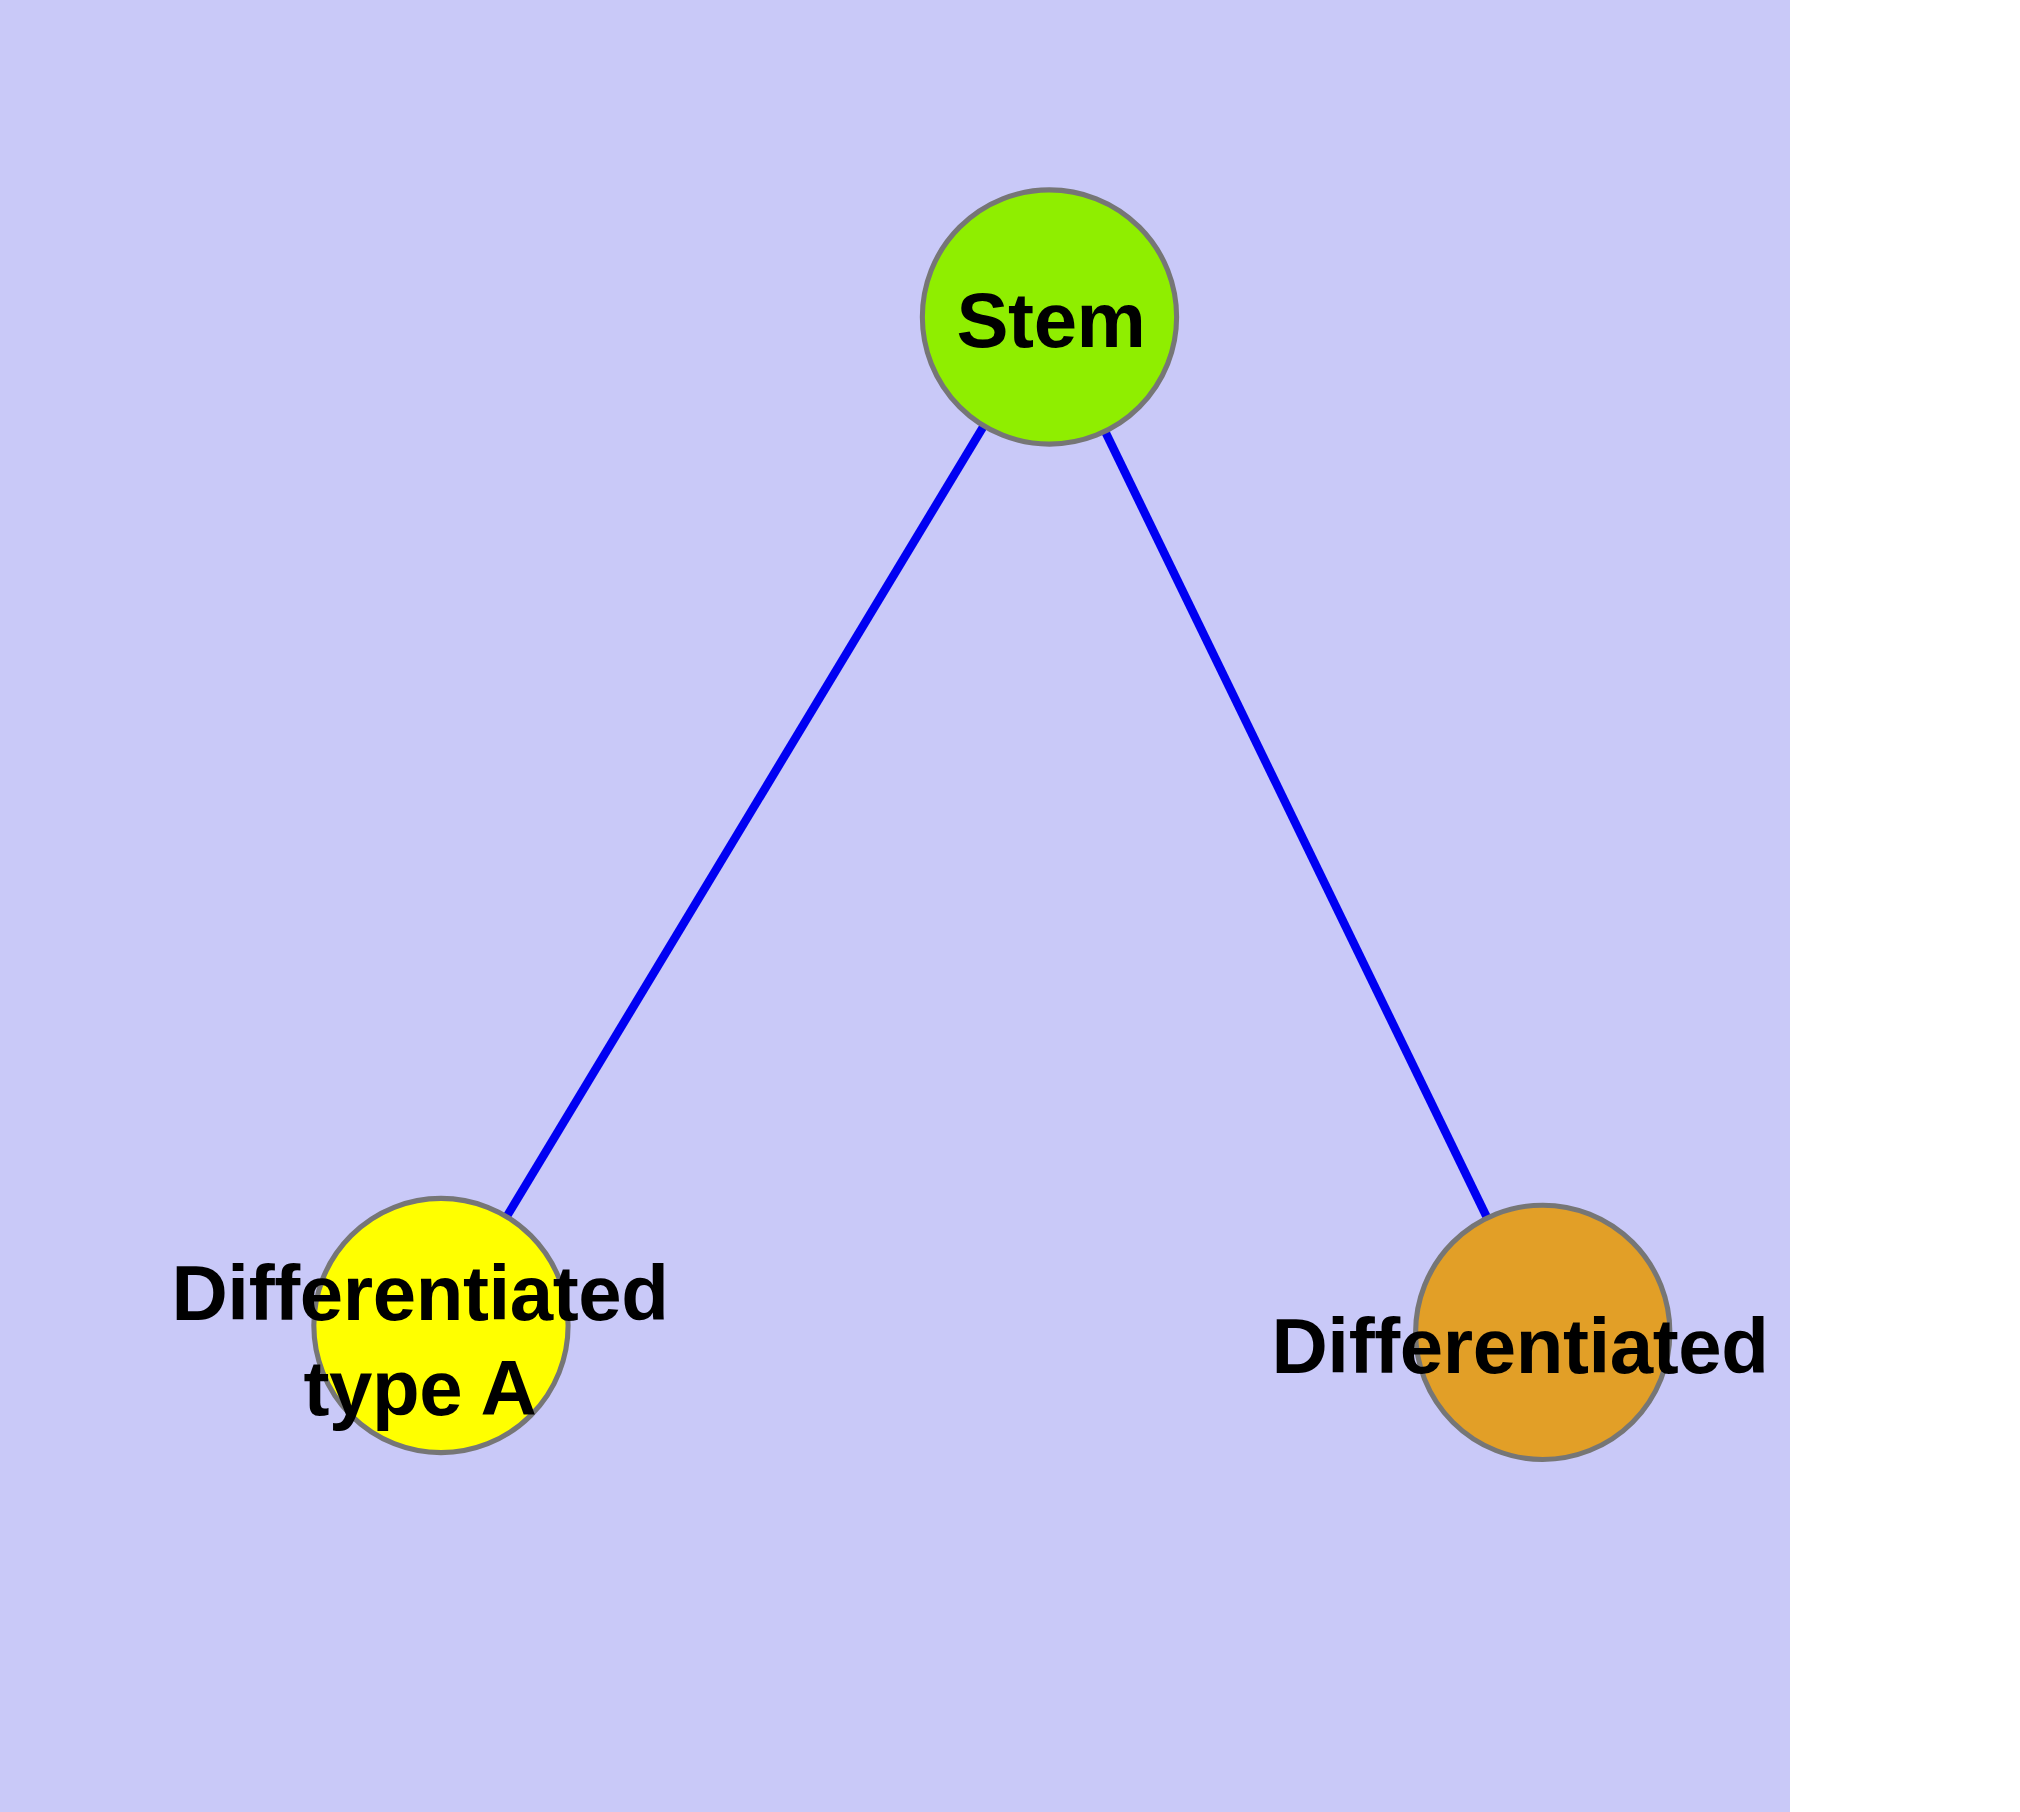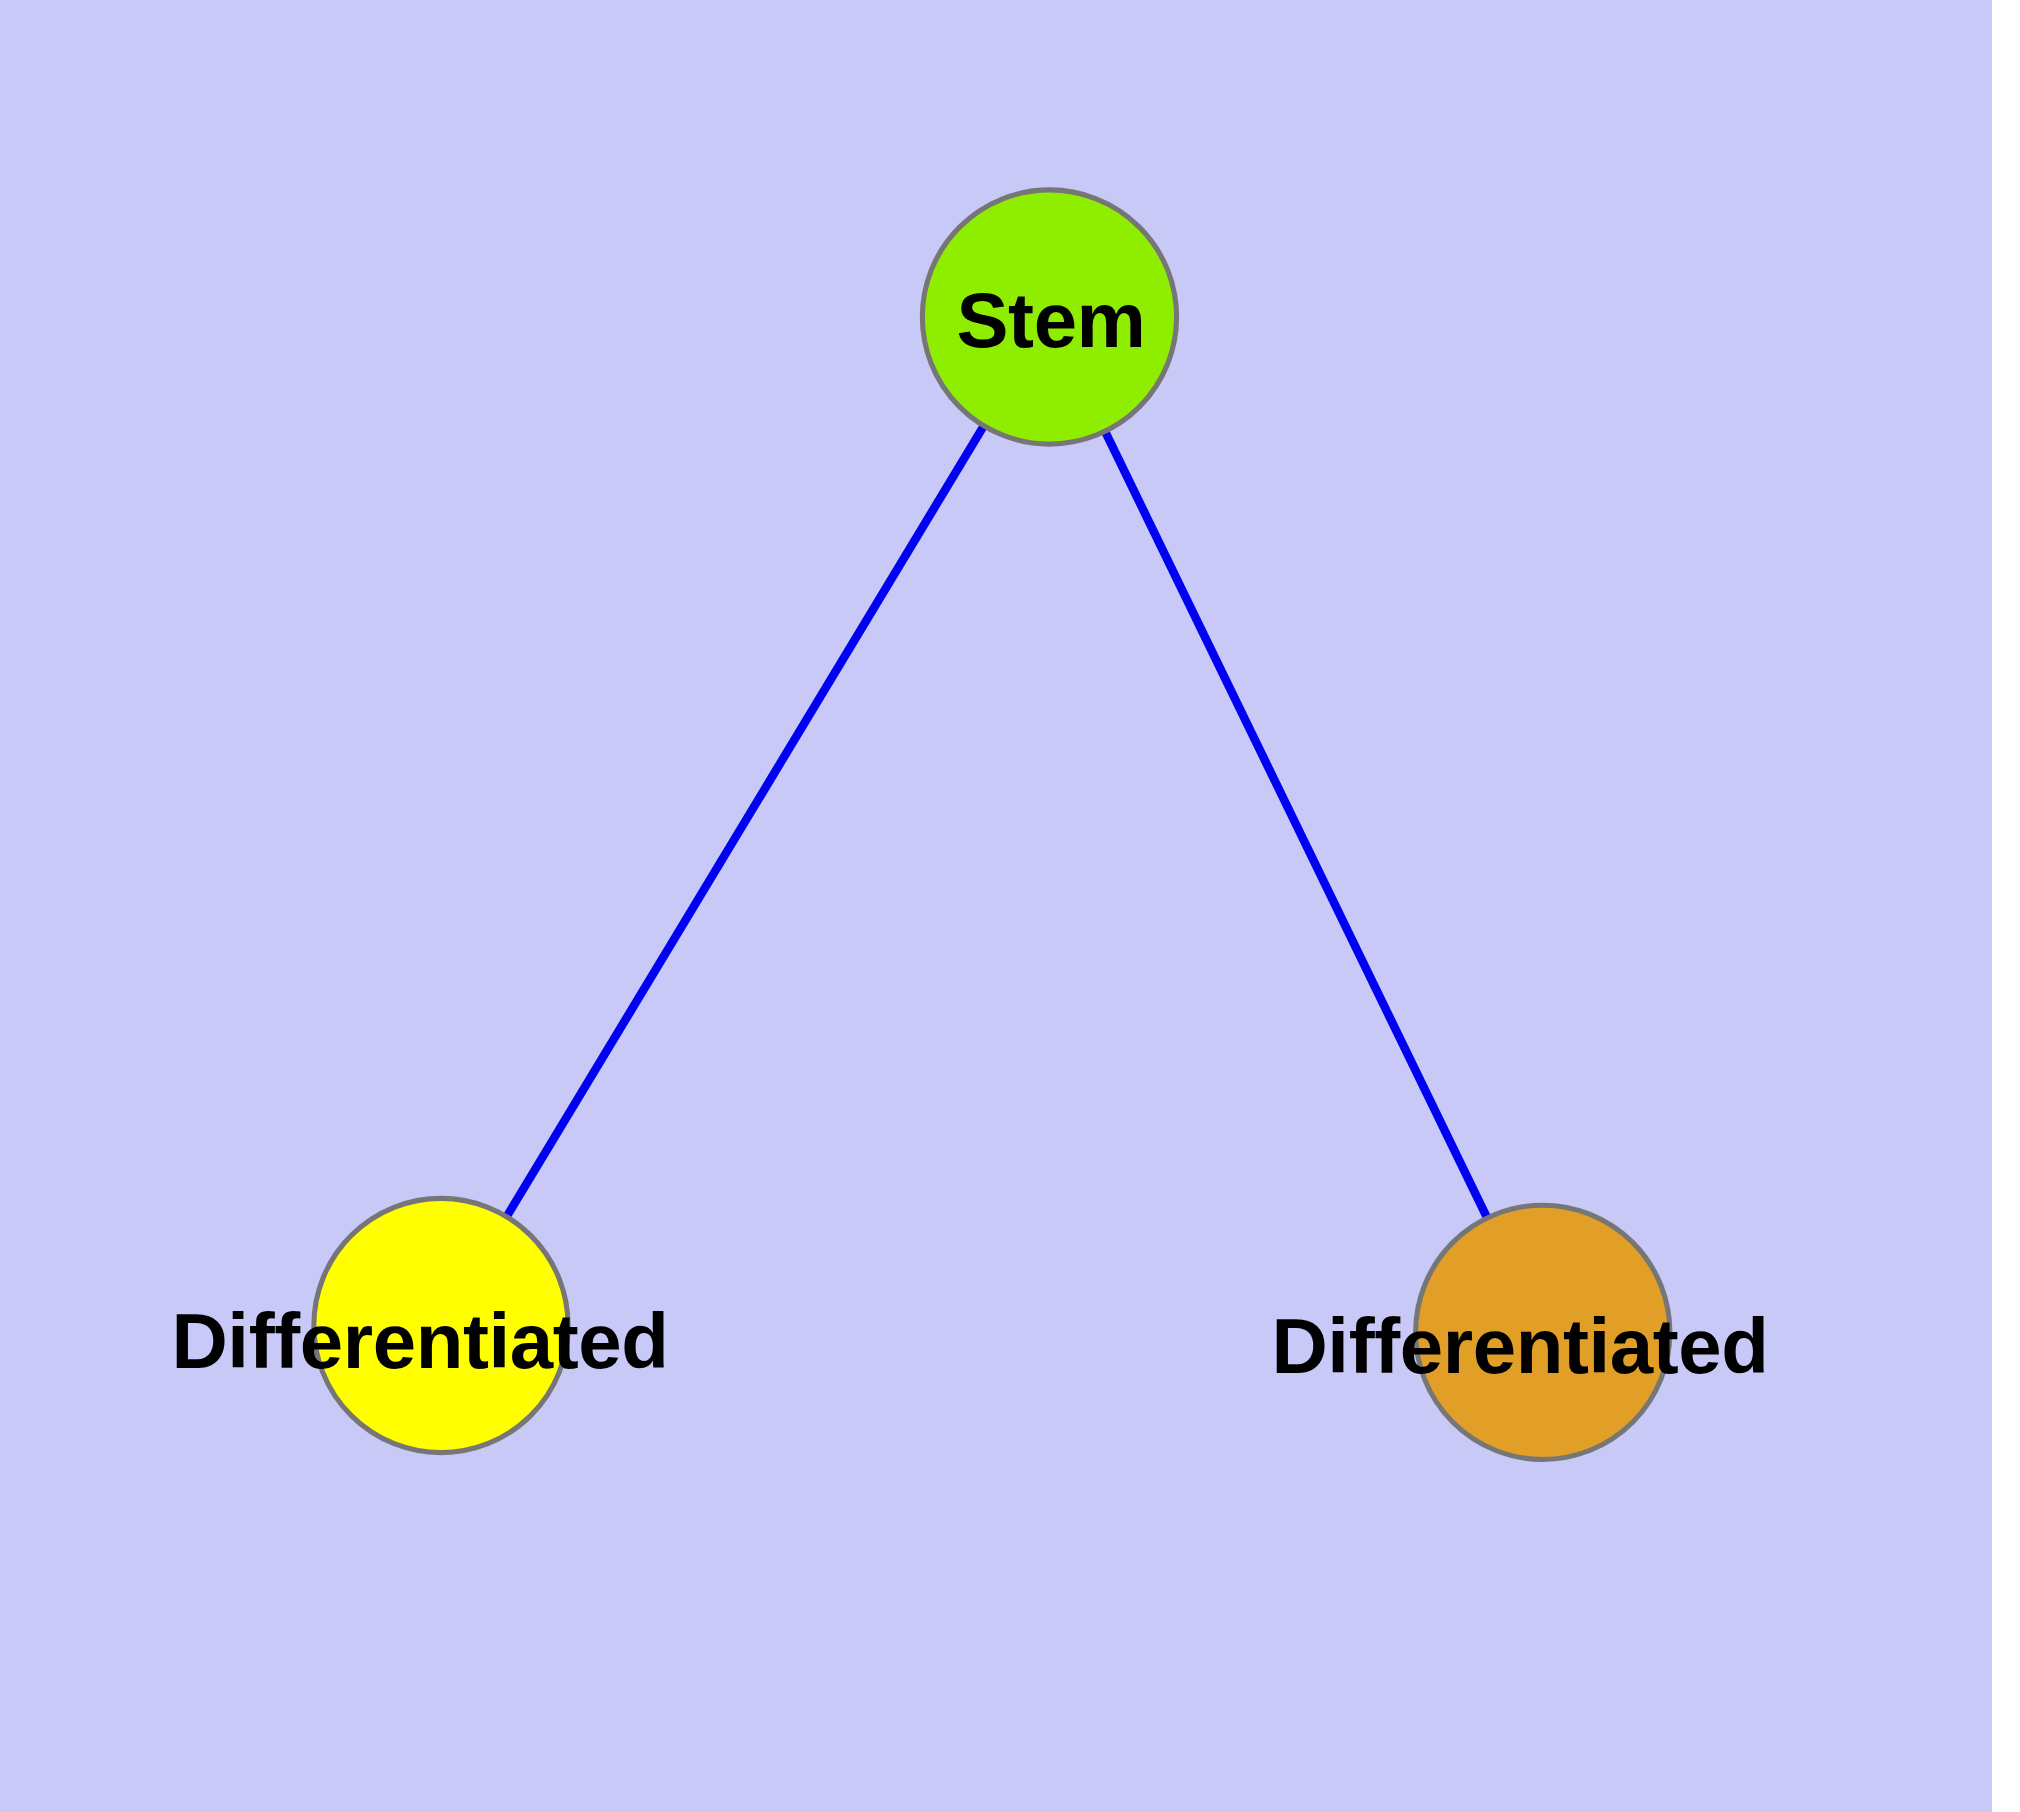--- a/index.html
+++ b/index.html
@@ -7,21 +7,21 @@
     padding: 0;
   }
   body {
     width: 2021px;
     height: 1812px;
     overflow: hidden;
     font-family: "Liberation Sans", "DejaVu Sans", sans-serif;
   }
   .canvas {
     position: relative;
-    width: 1992px;
+    width: 1790px;
     height: 1812px;
     background: var(--background, #C9C9F8);
   }
   .graph-svg {
     position: absolute;
     inset: 0;
     display: block;
   }
   .edge-line {
     stroke: var(--edge, #0000F2);
@@ -62,20 +62,21 @@
     <circle class="node-circle" cx="520" cy="1564" r="150" fill="#FFFF00"></circle>
     <circle class="node-circle" cx="1820" cy="1572" r="150" fill="#E29F27"></circle>
   </svg>
 
   <div class="node-label label-stem">
     <span class="label-line">Stem</span>
   </div>
 
   <div class="node-label label-a">
     <span class="label-line">Differentiated</span>
+    <span class="label-line">type A</span>
   </div>
 
   <div class="node-label label-b">
     <span class="label-line">Differentiated</span>
   </div>
 
 </div>
 
 
 </body></html>

